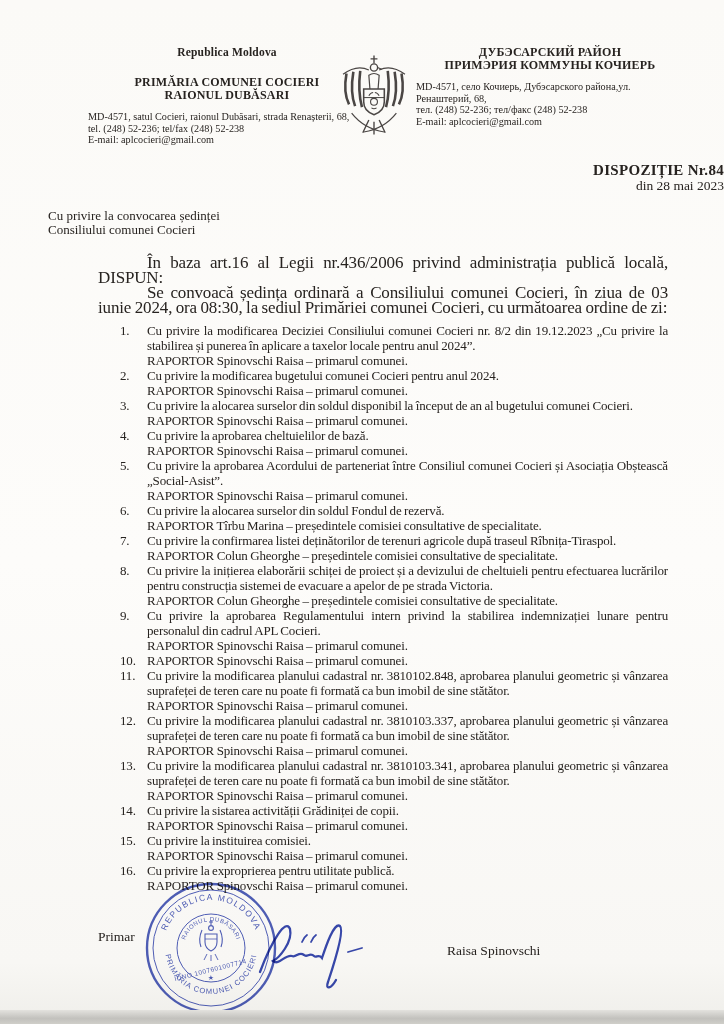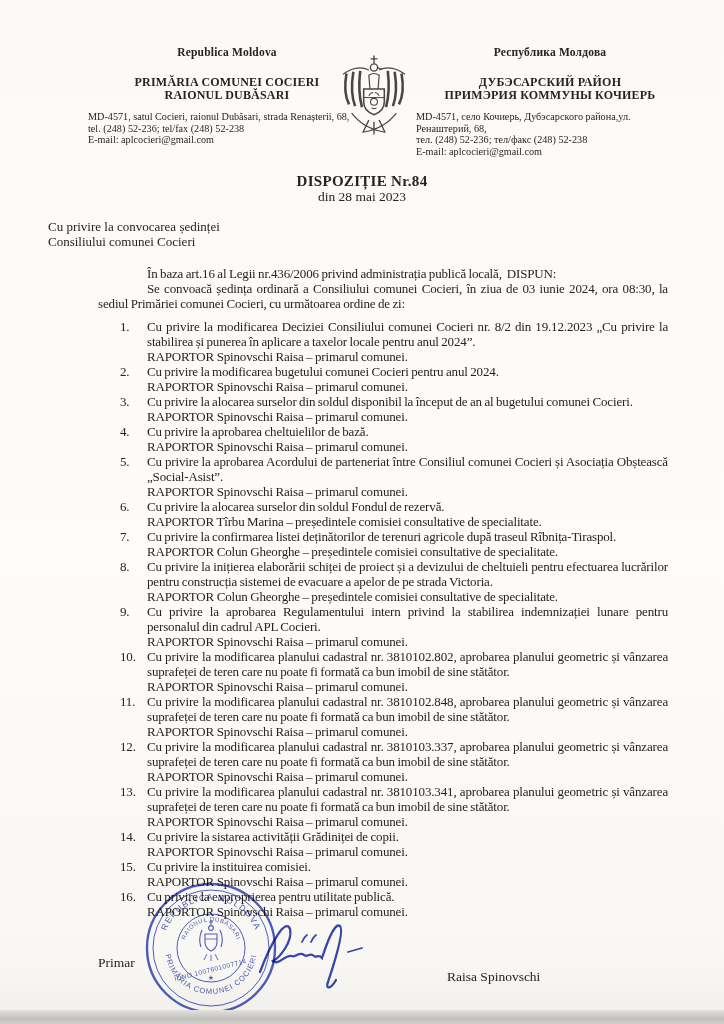--- a/index.html
+++ b/index.html
@@ -15,26 +15,26 @@
   .hdr{display:flex;justify-content:space-between;padding:46px 40px 0 88px;}
   .hblock{text-align:center;}
   .hblock.left{width:278px;}
   .hblock.right{width:268px;}
   .country{font-weight:700;font-size:11.5px;line-height:13px;margin-bottom:17px;letter-spacing:.2px;}
   .orgname{font-weight:700;font-size:12px;line-height:13px;letter-spacing:.2px;}
   .addr{text-align:left;font-size:10.2px;line-height:11.6px;margin-top:9px;}
   .emblem{position:absolute;left:331px;top:52px;width:86px;height:92px;}
   .emblem svg{width:100%;height:100%;}
   
-  .title{text-align:center;margin-top:16px;}
+  .title{text-align:right;margin-top:16px;}
   .t1{font-weight:700;font-size:15px;line-height:16px;letter-spacing:.3px;}
   .t2{font-size:13.5px;line-height:15px;}
   
   .subject{margin:16px 56px 0 48px;font-size:13px;line-height:14.5px;}
-  .para{margin:0 56px 0 98px;font-size:13px;line-height:15px;text-align:justify;
+  .para{margin:0 56px 0 98px;font-size:17px;line-height:15px;text-align:justify;
         text-indent:49px;letter-spacing:-0.15px;word-spacing:-0.6px;}
   .para.p1{margin-top:17px;white-space:pre-wrap;}
   
   .agenda{list-style:none;margin:8px 56px 0 120px;padding:0;
           font-size:13px;line-height:15px;letter-spacing:-0.15px;word-spacing:-0.6px;}
   .item{display:flex;}
   .num{flex:none;width:27px;}
   .itext{flex:1;}
   .itext .main{display:block;text-align:justify;}
   .itext .rap{display:block;text-align:left;}
@@ -60,21 +60,20 @@
       <div class="orgname">PRIMĂRIA COMUNEI COCIERI</div>
       <div class="orgname">RAIONUL  DUBĂSARI</div>
       <div class="addr">
         <div>MD-4571, satul Cocieri, raionul Dubăsari, strada Renașterii, 68,</div>
         <div>tel. (248) 52-236; tel/fax (248) 52-238</div>
         <div>E-mail: aplcocieri@gmail.com</div>
       </div>
     </div>
 
     <div class="hblock right">
-      <div class="country">Республика Молдова</div>
       <div class="orgname">ДУБЭСАРСКИЙ  РАЙОН</div>
       <div class="orgname">ПРИМЭРИЯ КОММУНЫ КОЧИЕРЬ</div>
       <div class="addr">
         <div>MD-4571, село Кочиерь, Дубэсарского района,ул. Ренаштерий, 68,</div>
         <div>тел. (248) 52-236; тел/факс (248) 52-238</div>
         <div>E-mail: aplcocieri@gmail.com</div>
       </div>
     </div>
   </header>
 
@@ -170,21 +169,20 @@
     <li class="item">
         <span class="num">9.</span>
         <span class="itext">
           <span class="main">Cu privire la aprobarea Regulamentului intern privind la stabilirea indemnizației lunare pentru personalul din cadrul APL Cocieri.</span>
           <span class="rap">RAPORTOR Spinovschi Raisa – primarul comunei.</span>
         </span>
       </li>
     <li class="item">
         <span class="num">10.</span>
         <span class="itext">
-          <span class="main">Cu privire la modificarea planului cadastral nr. 3810102.802, aprobarea planului geometric și vânzarea suprafeței de teren care nu poate fi formată ca bun imobil de sine stătător.</span>
           <span class="rap">RAPORTOR Spinovschi Raisa – primarul comunei.</span>
         </span>
       </li>
     <li class="item">
         <span class="num">11.</span>
         <span class="itext">
           <span class="main">Cu privire la modificarea planului cadastral nr. 3810102.848, aprobarea planului geometric și vânzarea suprafeței de teren care nu poate fi formată ca bun imobil de sine stătător.</span>
           <span class="rap">RAPORTOR Spinovschi Raisa – primarul comunei.</span>
         </span>
       </li>

